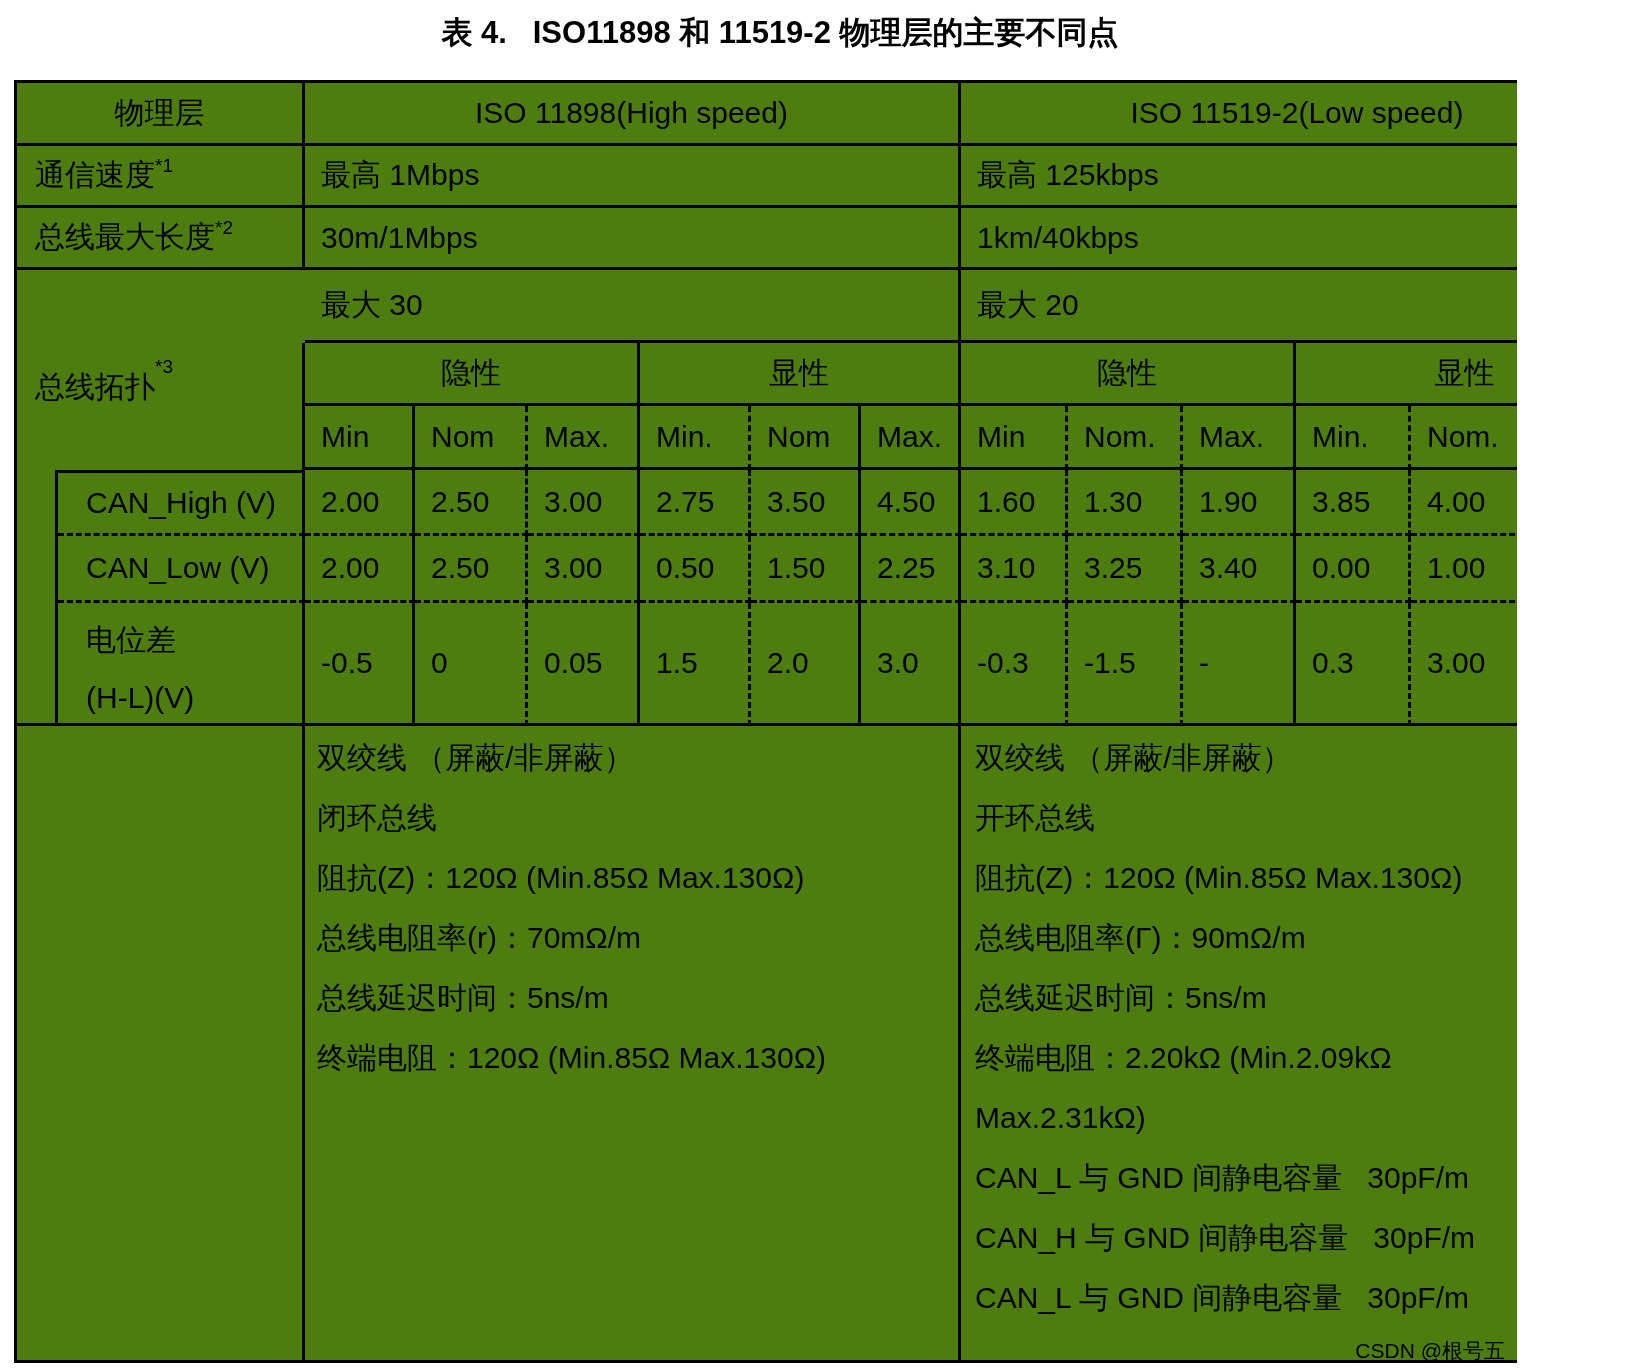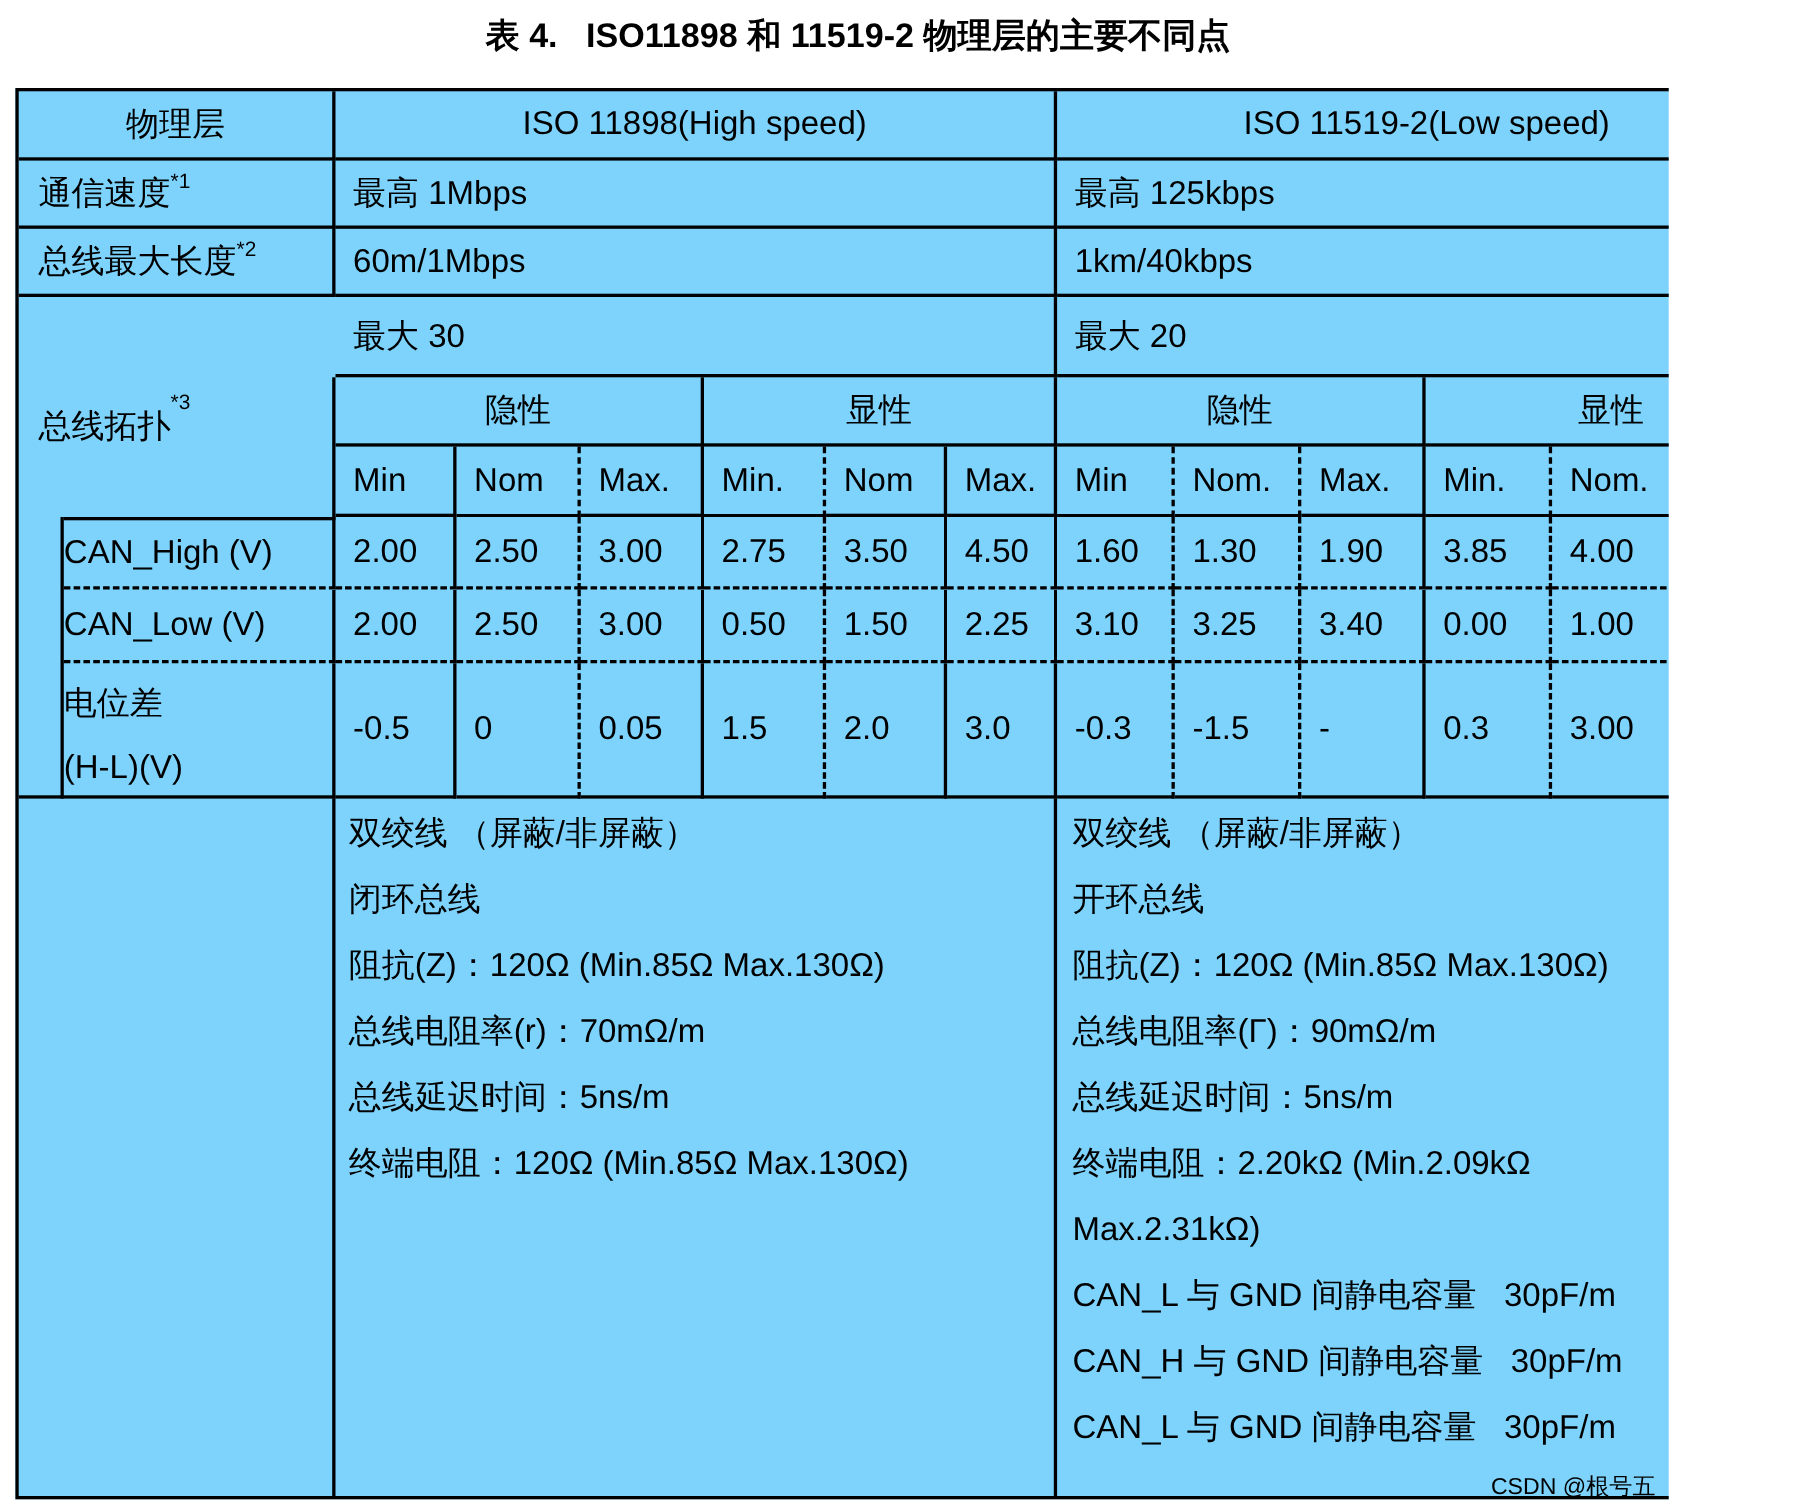--- a/index.html
+++ b/index.html
@@ -3,26 +3,26 @@
 <meta charset="utf-8">
 <style>
   html,body{margin:0;padding:0;background:#fff;}
   .page{position:relative;width:1517px;height:1371px;background:#ffffff;
         font-family:"Liberation Sans",sans-serif;color:#000;overflow:hidden;}
   .title{position:absolute;top:12px;left:0;width:1560px;text-align:center;
          font-size:31px;font-weight:bold;white-space:pre;}
   .grid{position:absolute;left:14px;top:80px;border:3px solid #000;display:grid;
         grid-template-columns:41px 247px 110px 113px 112px 111px 110px 100px 107px 115px 113px 115px 113px 109px;
         grid-template-rows:63px 62px 62px 73px 63px 64px 66px 67px 123px 634px;
-        background:#7dd3fc;}
+        background:#4d7c0f;}
   .cell{box-sizing:border-box;display:flex;align-items:center;font-size:30px;overflow:hidden;}
   .ctr{justify-content:center;}
   .pl{padding-left:16px;}
   .pl2{padding-left:18px;}
-  .pl3{}
+  .pl3{padding-left:28px;}
   .plB{padding-left:12px;}
   .plC{padding-left:14px;}
   .rs{border-right:3px solid #000;}
   .rd{border-right:3px dashed #000;}
   .bs{border-bottom:3px solid #000;}
   .bd{border-bottom:3px dashed #000;}
   .ts{border-top:3px solid #000;}
   .top{align-items:flex-start;padding-top:24px;}
   .sup{font-size:19px;position:relative;top:-10px;line-height:1;}
   .twoline{flex-direction:column;align-items:flex-start;justify-content:flex-start;
@@ -49,21 +49,21 @@
         <span>通信速度</span>
         <sup class="sup">*1</sup>
       </div>
     <div class="cell pl rs bs" style="grid-area:2/3/3/9">最高 1Mbps</div>
     <div class="cell pl bs" style="grid-area:2/9/3/15">最高 125kbps</div>
 
     <div class="cell pl2 rs bs" style="grid-area:3/1/4/3">
         <span>总线最大长度</span>
         <sup class="sup">*2</sup>
       </div>
-    <div class="cell pl rs bs" style="grid-area:3/3/4/9">60m/1Mbps</div>
+    <div class="cell pl rs bs" style="grid-area:3/3/4/9">30m/1Mbps</div>
     <div class="cell pl bs" style="grid-area:3/9/4/15">1km/40kbps</div>
 
     <div class="cell pl rs bs" style="grid-area:4/3/5/9">最大 30</div>
     <div class="cell pl bs" style="grid-area:4/9/5/15">最大 20</div>
 
     <div class="cell top pl2 rs" style="grid-area:5/1/7/3">
         <span>总线拓扑</span>
         <sup class="sup">*3</sup>
       </div>
 

